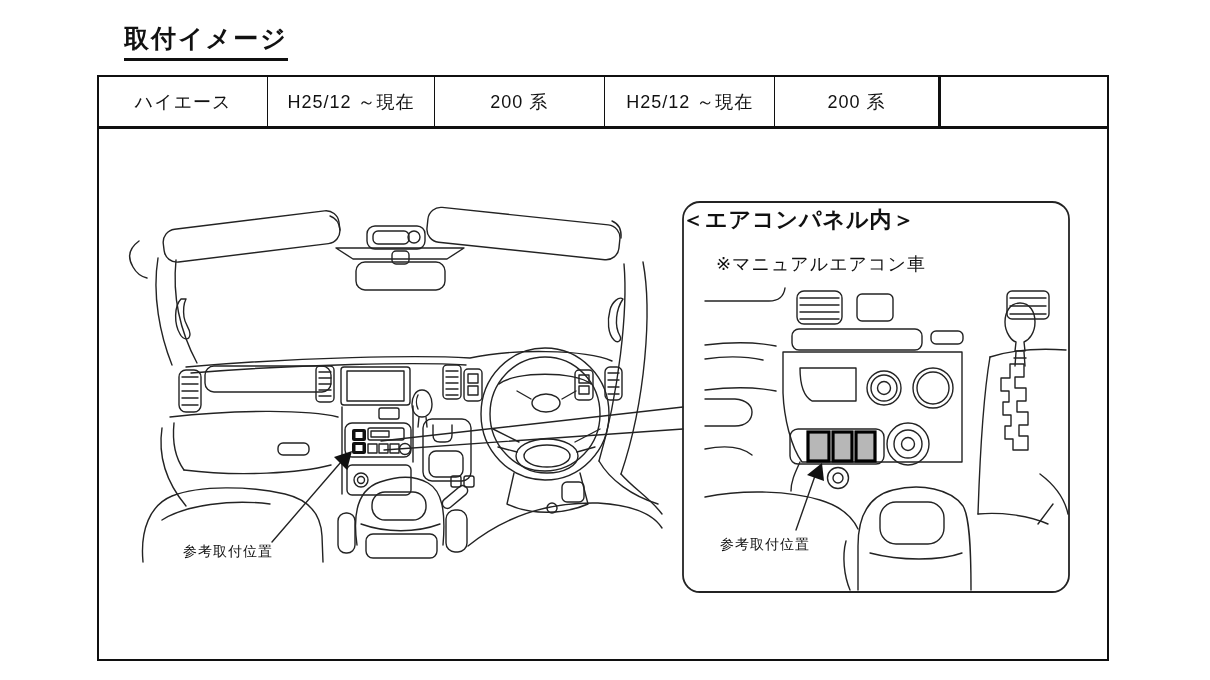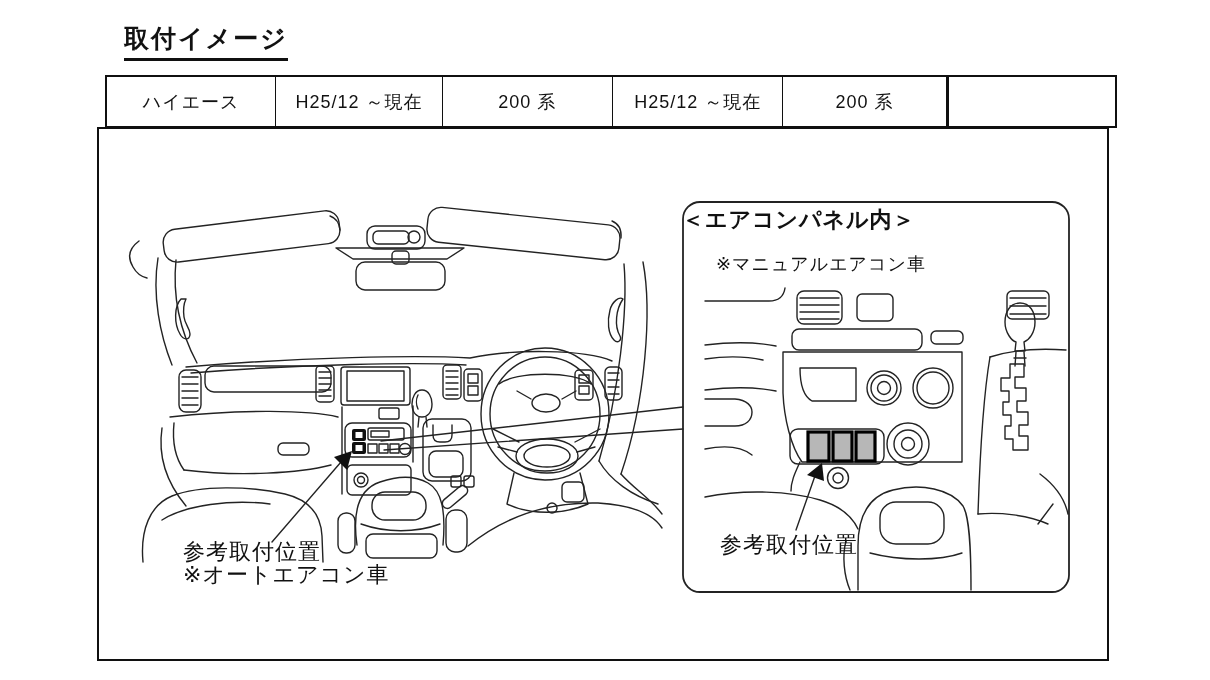--- a/index.html
+++ b/index.html
@@ -11,21 +11,21 @@
   }
   .abs{position:absolute}
   
   #page-title{
     left:96px;top:22px;font-size:25px;font-weight:bold;letter-spacing:2px;
     border-bottom:3px solid #101010;padding-bottom:3px;margin-left:28px;
   }
   
   #vehicle-table{
     left:97px;top:75px;width:1012px;height:53px;display:flex;
-    border:2.5px solid var(--border,#101010);box-sizing:border-box;background:#fff;margin-left:8px;
+    border:2.5px solid var(--border,#101010);box-sizing:border-box;background:#fff;
   }
   .vcell{
     box-sizing:border-box;border-right:1.8px solid var(--border,#101010);
     display:flex;align-items:center;justify-content:center;
     font-size:18px;letter-spacing:1px;white-space:nowrap;
   }
   .vcell:nth-child(1){width:16.8%}
   .vcell:nth-child(2){width:16.5%}
   .vcell:nth-child(3){width:16.9%}
   .vcell:nth-child(4){width:16.9%}
@@ -37,21 +37,21 @@
     border:2.5px solid var(--border,#101010);box-sizing:border-box;background:#fff;
   }
   
   #art{left:0;top:0;width:1210px;height:680px;pointer-events:none}
   .ln{stroke:var(--line,#232323);fill:none;stroke-width:1.4;stroke-linecap:round;stroke-linejoin:round}
   .ln2{stroke:var(--line,#232323);fill:none;stroke-width:1.8;stroke-linecap:round;stroke-linejoin:round}
   .fill-dark{fill:var(--device-fill,#111);stroke:none}
   .fill-white{fill:#fff;stroke:none}
   .btn{fill:var(--button-fill,#b7b7b7);stroke:#000;stroke-width:3.2}
   
-  .diagram-label{font-size:22px;letter-spacing:1px;line-height:23px;white-space:nowrap}
+  .diagram-label{font-size:14px;letter-spacing:1px;line-height:23px;white-space:nowrap}
   #label-left{left:183px;top:540px}
   #label-callout{left:720px;top:533px}
   #callout-heading{left:682px;top:205px;font-size:22px;font-weight:bold;letter-spacing:1px;white-space:nowrap}
   #callout-note{left:716px;top:252px;font-size:18px;letter-spacing:1px;white-space:nowrap}
 </style>
 </head>
 <body>
 
 <div class="abs" id="page-title">取付イメージ</div>
 
@@ -245,17 +245,16 @@
     <path class="ln" d="M846,541 C842,556 844,576 850,590"></path>
   </g>
   <g>
     <path class="ln" d="M796,530 L816,473"></path>
     <polygon class="fill-dark" points="822,463 824,481 807,475"></polygon>
   </g>
 </svg>
 
 <div class="abs diagram-label" id="label-left">
   <div>参考取付位置</div>
-  <div>※オートエアコン車</div>
 </div>
 <div class="abs" id="callout-heading">＜エアコンパネル内＞</div>
 <div class="abs" id="callout-note">※マニュアルエアコン車</div>
 <div class="abs diagram-label" id="label-callout">参考取付位置</div>
 
 </body></html>

